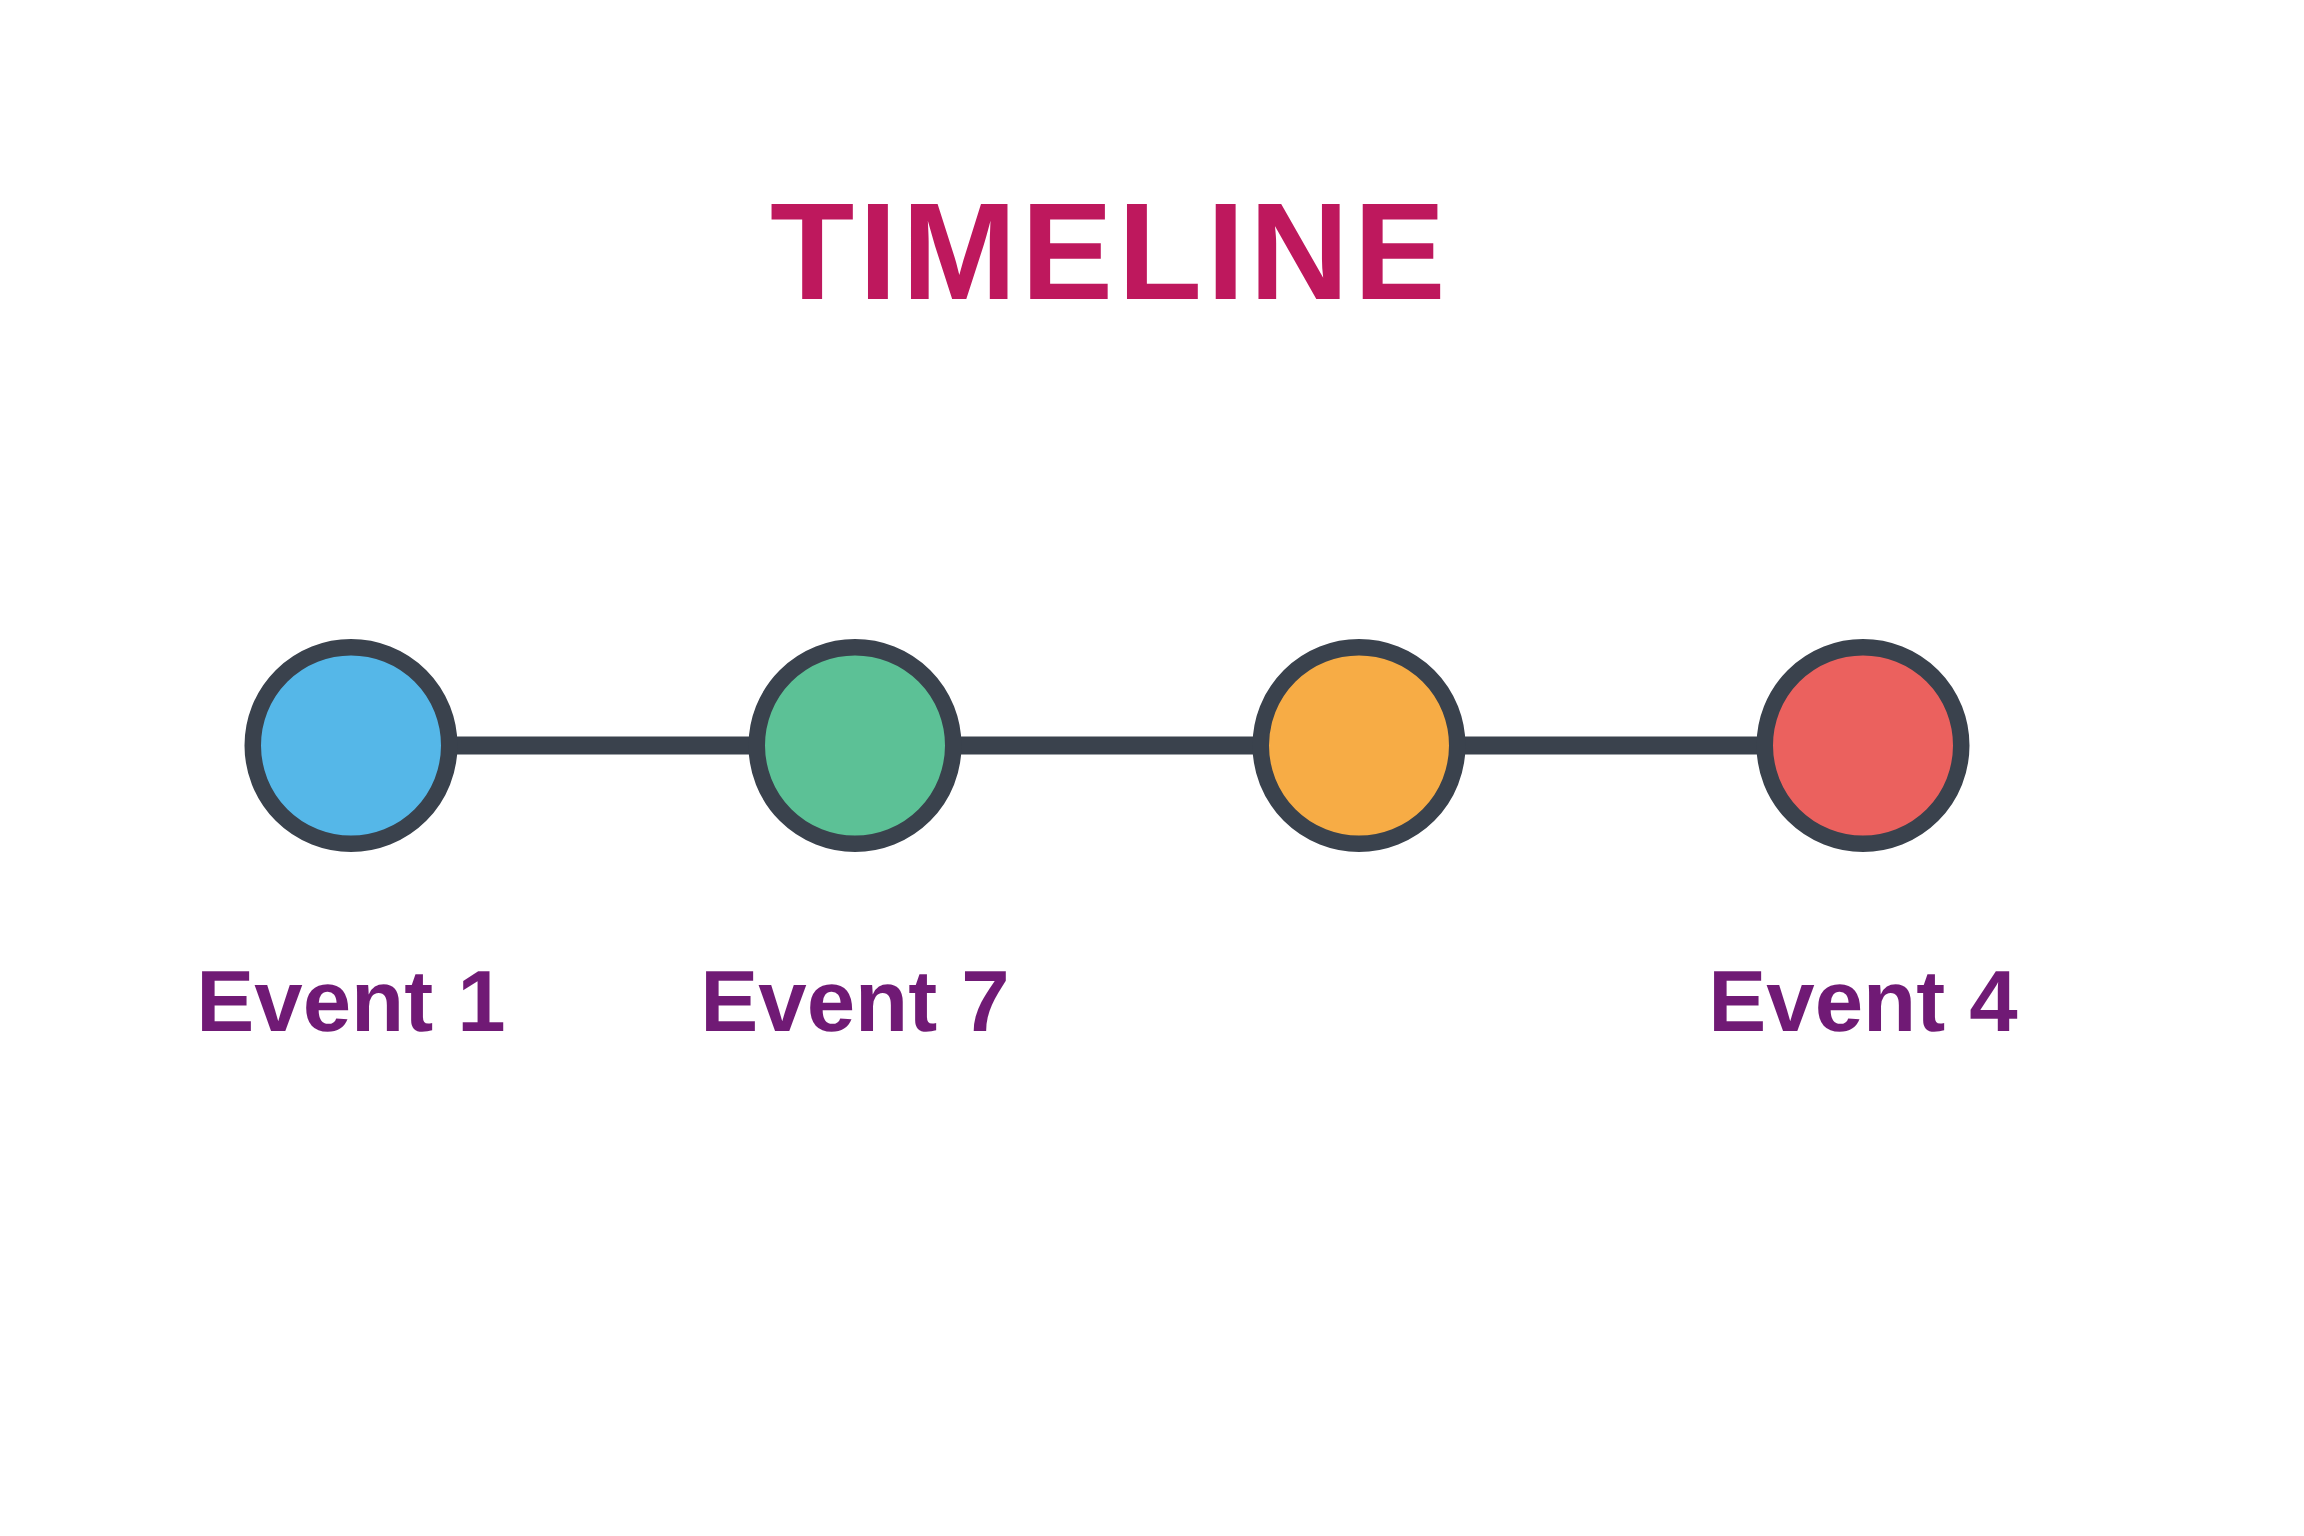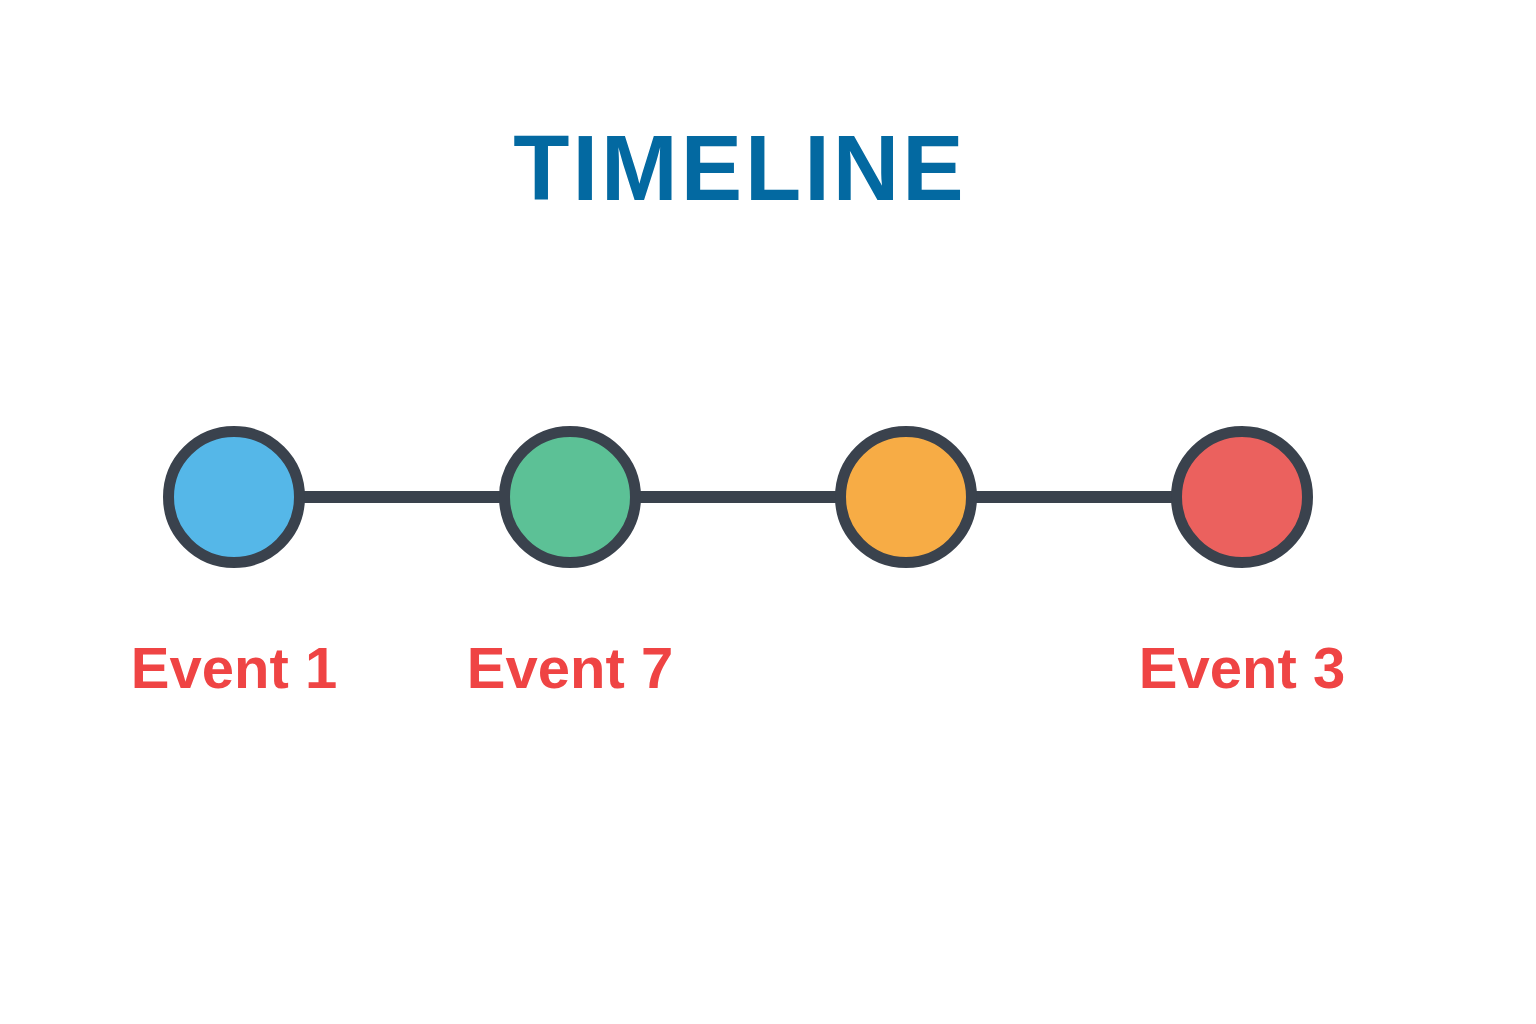--- a/index.html
+++ b/index.html
@@ -17,21 +17,21 @@
   }
   .title {
     position: absolute;
     top: 122px;
     left: 740px;
     transform: translateX(-50%);
     font-size: 92px;
     line-height: 1;
     font-weight: 800;
     letter-spacing: 3px;
-    color: #0369a1;
+    color: #be185d;
     white-space: nowrap;
   }
   .connector {
     position: absolute;
     top: 491px;
     left: 234px;
     width: 1008px;
     height: 12px;
     background: #3a424d;
     border-radius: 6px;
@@ -54,21 +54,21 @@
   }
   .event-node .label {
     position: absolute;
     top: 208px;
     left: 0;
     width: 100%;
     text-align: center;
     font-size: 58px;
     line-height: 68px;
     font-weight: 600;
-    color: #ef4444;
+    color: #701a75;
     white-space: nowrap;
   }
   .node-1 { left: 104px; }
   .node-2 { left: 440px; }
   .node-3 { left: 776px; }
   .node-4 { left: 1112px; }
 </style>
 </head>
 <body>
 
@@ -87,16 +87,16 @@
     <div class="circle" style="background: rgb(92, 193, 150);"></div>
     <div class="label">Event 7</div>
   </div>
 
   <div class="event-node node-3">
     <div class="circle" style="background: rgb(247, 172, 69);"></div>
   </div>
 
   <div class="event-node node-4">
     <div class="circle" style="background: rgb(235, 97, 94);"></div>
-    <div class="label">Event 3</div>
+    <div class="label">Event 4</div>
   </div>
 
 </div>
 
 </body></html>

